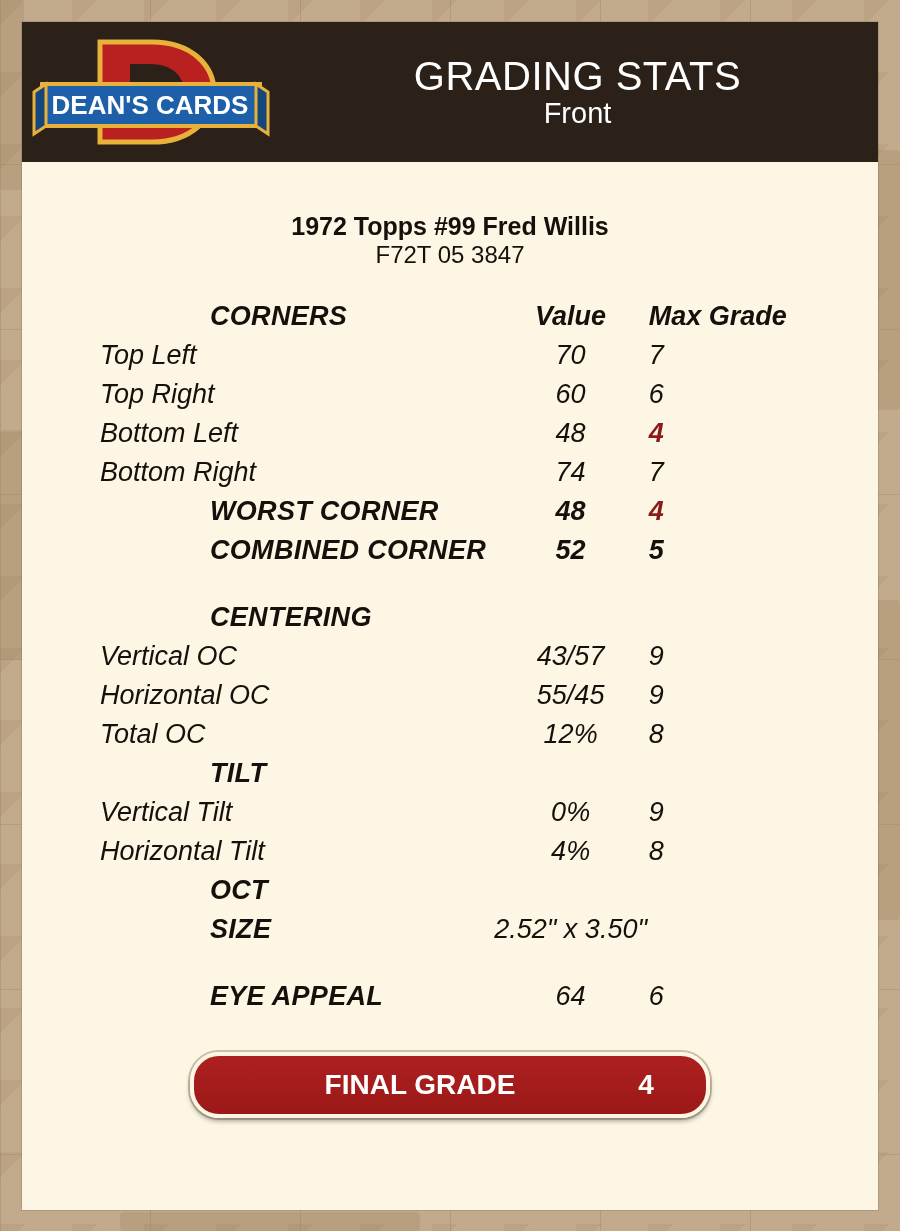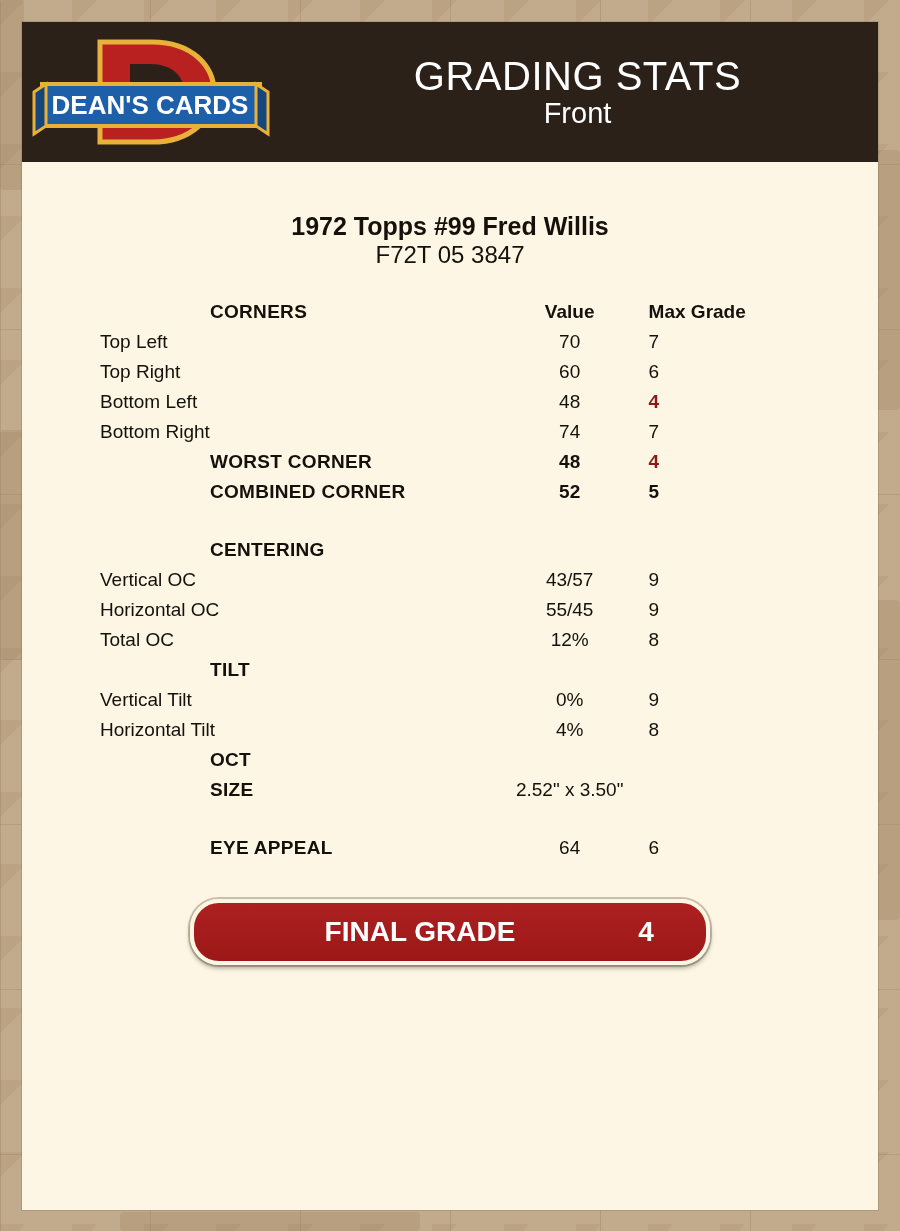--- a/index.html
+++ b/index.html
@@ -84,22 +84,23 @@
   }
   .card-code {
     text-align: center;
     font-size: 24px;
     color: #15100c;
   }
   table.stats {
     margin: 28px auto 0 auto;
     border-collapse: collapse;
     width: 700px;
-    font-size: 19px;
+    font-size: 27px;
     color: #15100c;
+    font-style: italic;
   }
   table.stats td {
     padding: 4px 0;
     vertical-align: baseline;
   }
   td.label {
     width: 330px;
     padding-left: 132px;
   }
   td.value {

